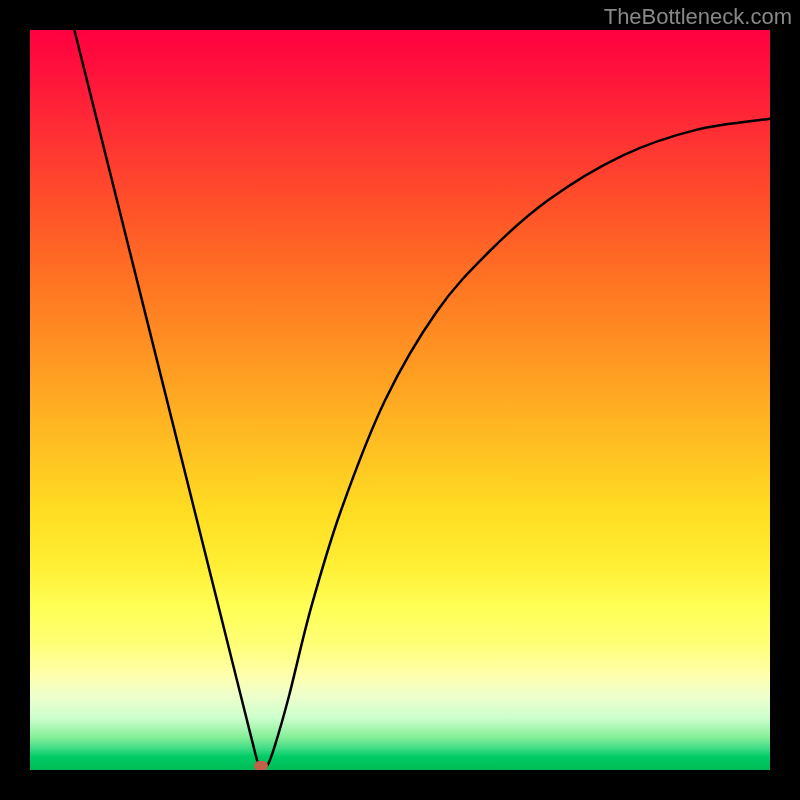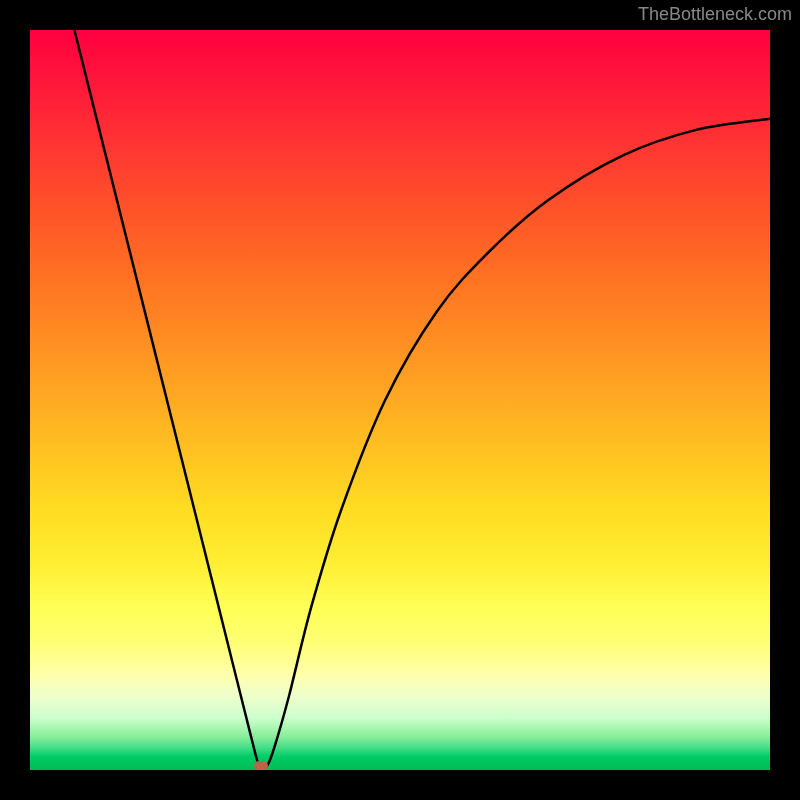--- a/index.html
+++ b/index.html
@@ -8,21 +8,21 @@
     height: 800px;
     background: #000;
     position: relative;
     font-family: Arial, sans-serif;
   }
   .watermark {
     position: absolute;
     top: 4px;
     right: 8px;
     color: #888;
-    font-size: 18px;
+    font-size: 22px;
     z-index: 10;
   }
   .plot-area {
     position: absolute;
     left: 30px;
     top: 30px;
     width: 740px;
     height: 740px;
     overflow: hidden;
   }

